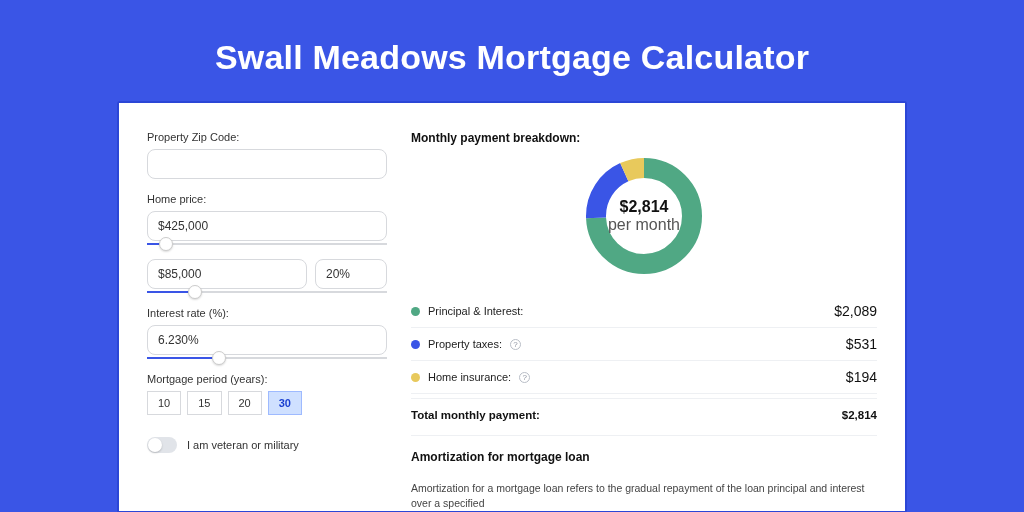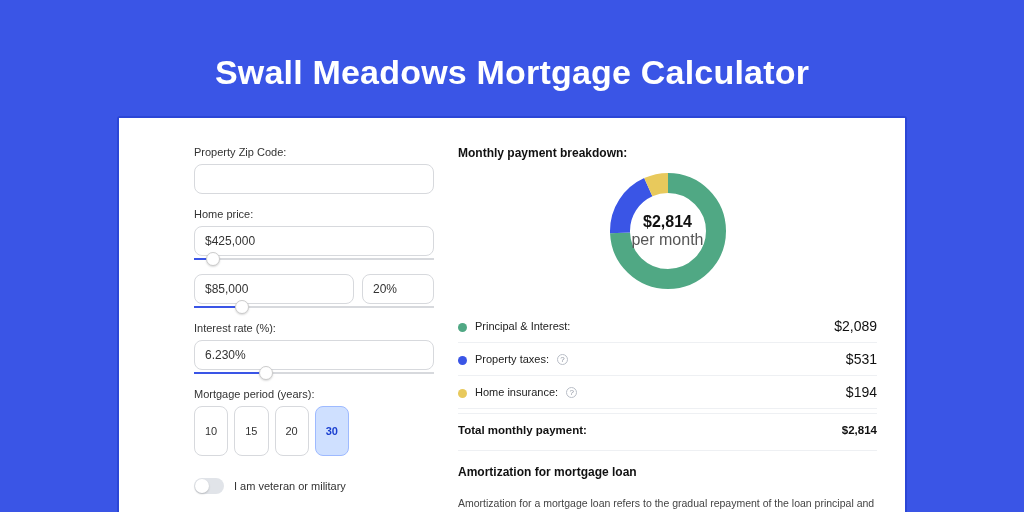--- a/index.html
+++ b/index.html
@@ -6,21 +6,20 @@
   body {
     font-family: -apple-system, BlinkMacSystemFont, "Segoe UI", Arial, sans-serif;
     background: #3a55e6;
     width: 1024px;
     height: 512px;
     overflow: hidden;
   }
   .hero {
     text-align: center;
     padding: 38px 0 24px 0;
-    margin-top: 15px;
   }
   .hero h1 {
     color: #fff;
     font-size: 34px;
     font-weight: 700;
     letter-spacing: 0.2px;
   }
   .card-wrap {
     width: 790px;
     margin: 0 auto;
@@ -31,21 +30,20 @@
   .card {
     background: #fff;
     display: flex;
     padding: 28px 28px 0 28px;
     gap: 24px;
     min-height: 400px;
   }
   .left {
     width: 240px;
     flex-shrink: 0;
-    margin-left: 47px;
   }
   .right {
     flex: 1;
   }
   .field-label {
     font-size: 11px;
     color: #333;
     margin-bottom: 6px;
   }
   .text-input {
@@ -83,22 +81,22 @@
     transform: translateX(-50%);
     box-shadow: 0 1px 2px rgba(0,0,0,0.15);
   }
   .dp-row { display: flex; gap: 8px; }
   .dp-row .dp-amount { flex: 1; }
   .dp-row .dp-pct { width: 72px; }
   .period-row { display: flex; gap: 6px; }
   .period-btn {
     border: 1px solid #d7d9dd;
     background: #fff;
-    border-radius: 8px;
-    padding: 18px 10px;
+    border-radius: 0;
+    padding: 5px 10px;
     font-size: 11px;
     color: #333;
     cursor: pointer;
   }
   .period-btn.active {
     background: #cfe0ff;
     border-color: #9ebaff;
     color: #1a3fd0;
     font-weight: 600;
   }
@@ -158,21 +156,21 @@
   .legend-row {
     display: flex;
     align-items: center;
     justify-content: space-between;
     padding: 8px 0;
     border-bottom: 1px solid #eef0f3;
     font-size: 11px;
     color: #222;
   }
   .legend-row:last-of-type { border-bottom: none; }
-  .legend-left { display: flex; align-items: flex-end; gap: 8px; }
+  .legend-left { display: flex; align-items: center; gap: 8px; }
   .dot { width: 9px; height: 9px; border-radius: 50%; display: inline-block; }
   .dot-green { background: #50a884; }
   .dot-blue  { background: #3a55e6; }
   .dot-yellow{ background: #e8c95c; }
   .info {
     display: inline-flex;
     width: 11px; height: 11px;
     border: 1px solid #b9bec7;
     border-radius: 50%;
     align-items: center; justify-content: center;

